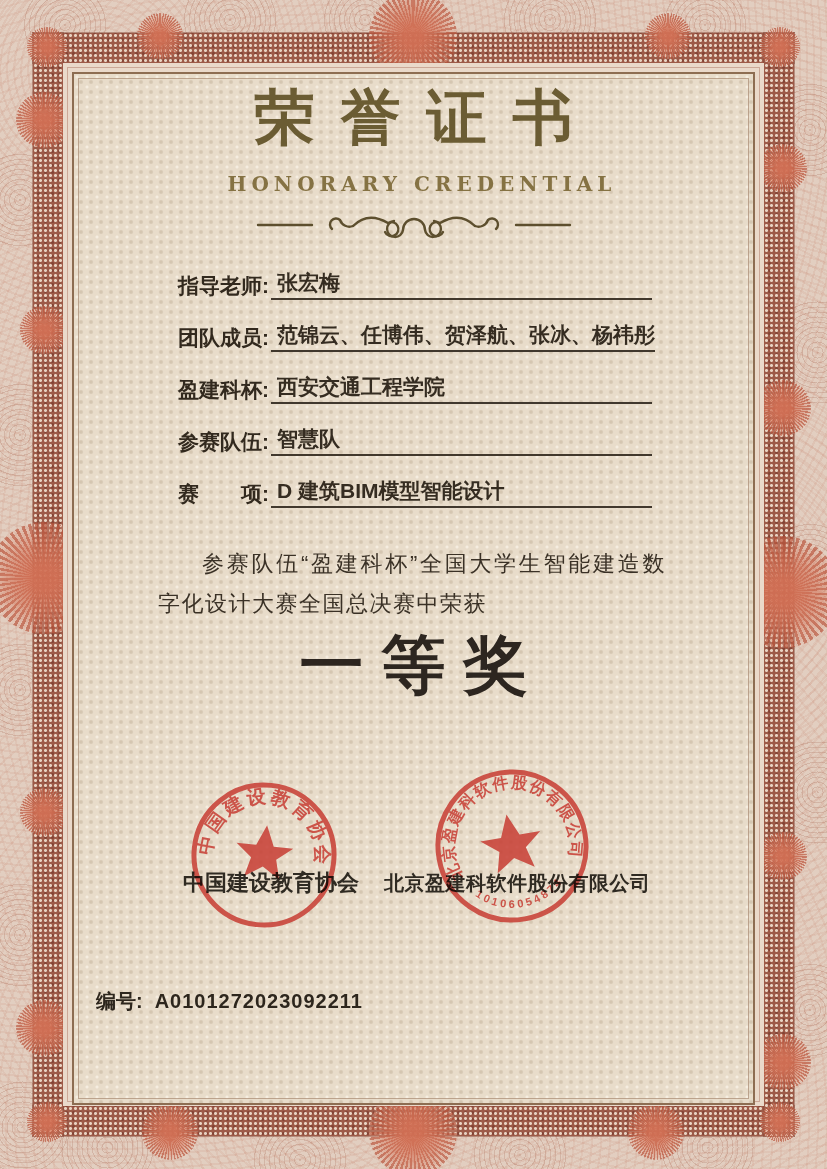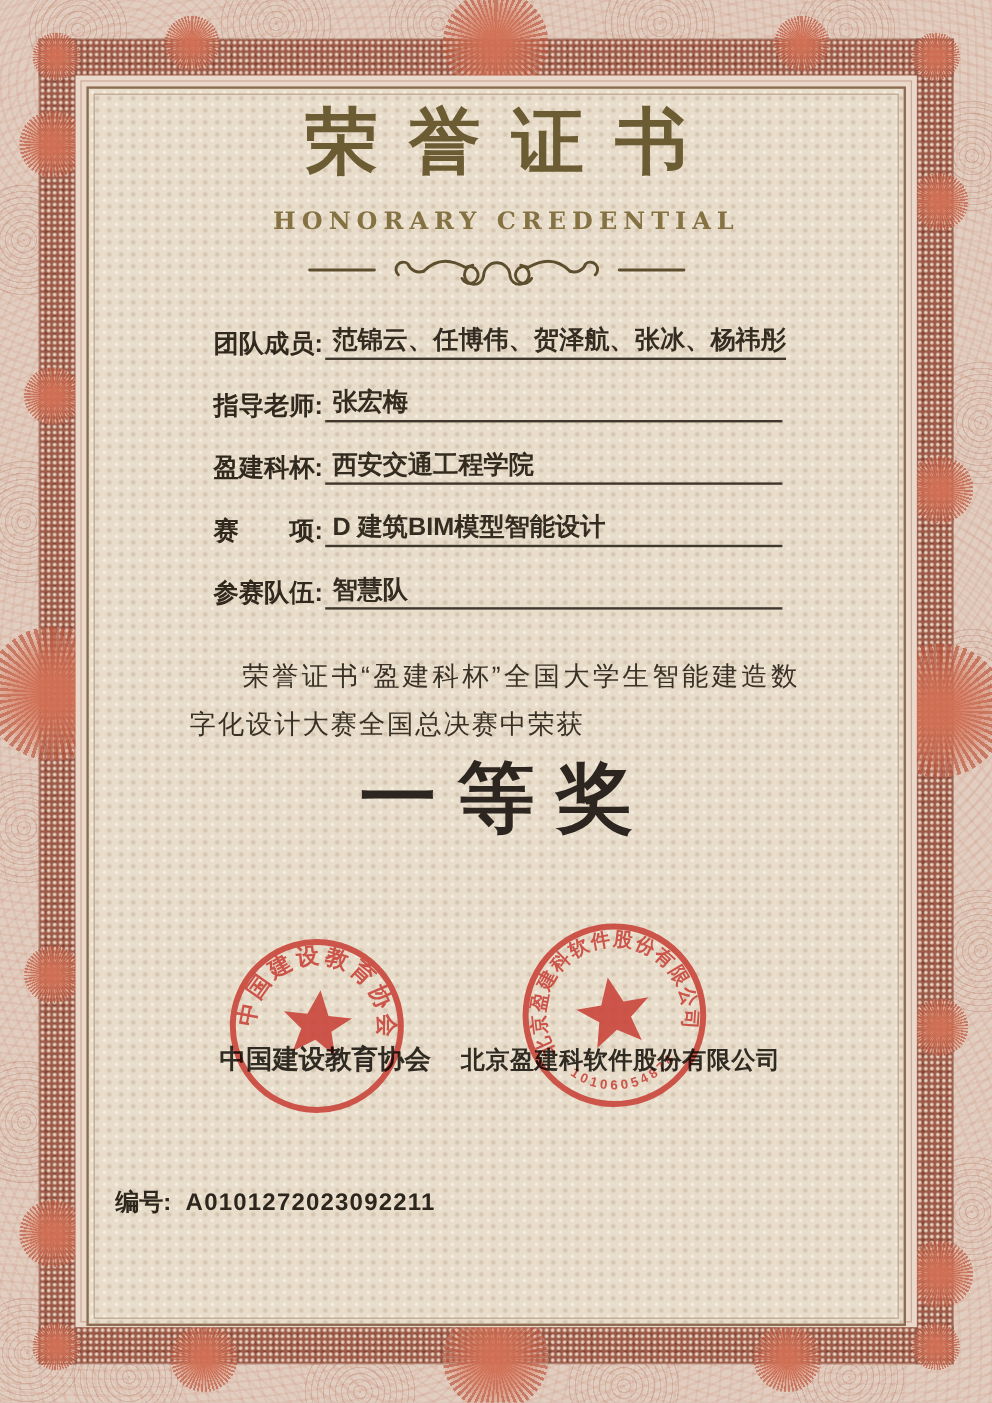--- a/index.html
+++ b/index.html
@@ -142,42 +142,42 @@
         <path d="M78,21 a6,6 0 1 1 8,-9 a10,10 0 0 0 13,6"></path>
         <path d="M99,18 q15,-15 35,-3 a7,7 0 1 1 -3,9"></path>
         <path d="M242,21 a6,6 0 1 0 -8,-9 a10,10 0 0 1 -13,6"></path>
         <path d="M221,18 q-15,-15 -35,-3 a7,7 0 1 0 3,9"></path>
         <path d="M140,13 a8,8 0 1 0 9,9 a11,11 0 0 1 22,0 a8,8 0 1 0 9,-9"></path>
       </g>
     </svg>
 
     <div class="fields">
       <div class="field-row">
+        <span class="flabel">指导老师:</span>
+        <span class="fline"><span class="fvalue">张宏梅</span></span>
+      </div>
+      <div class="field-row">
         <span class="flabel">团队成员:</span>
         <span class="fline"><span class="fvalue">范锦云、任博伟、贺泽航、张冰、杨祎彤</span></span>
       </div>
       <div class="field-row">
-        <span class="flabel">指导老师:</span>
-        <span class="fline"><span class="fvalue">张宏梅</span></span>
-      </div>
-      <div class="field-row">
         <span class="flabel">盈建科杯:</span>
         <span class="fline"><span class="fvalue">西安交通工程学院</span></span>
       </div>
       <div class="field-row">
+        <span class="flabel">参赛队伍:</span>
+        <span class="fline"><span class="fvalue">智慧队</span></span>
+      </div>
+      <div class="field-row">
         <span class="flabel">赛　　项:</span>
         <span class="fline"><span class="fvalue">D 建筑BIM模型智能设计</span></span>
       </div>
-      <div class="field-row">
-        <span class="flabel">参赛队伍:</span>
-        <span class="fline"><span class="fvalue">智慧队</span></span>
-      </div>
     </div>
 
-    <p class="body-text">荣誉证书“盈建科杯”全国大学生智能建造数字化设计大赛全国总决赛中荣获</p>
+    <p class="body-text">参赛队伍“盈建科杯”全国大学生智能建造数字化设计大赛全国总决赛中荣获</p>
     <div class="award">一等奖</div>
 
     <div class="issuer-left">中国建设教育协会</div>
     <div class="issuer-right">北京盈建科软件股份有限公司</div>
 
     <div class="serial">
       <span>编号:</span><span class="num">A0101272023092211</span>
     </div>
 
     <svg class="seal seal-left" width="160" height="160" viewBox="0 0 160 160">

